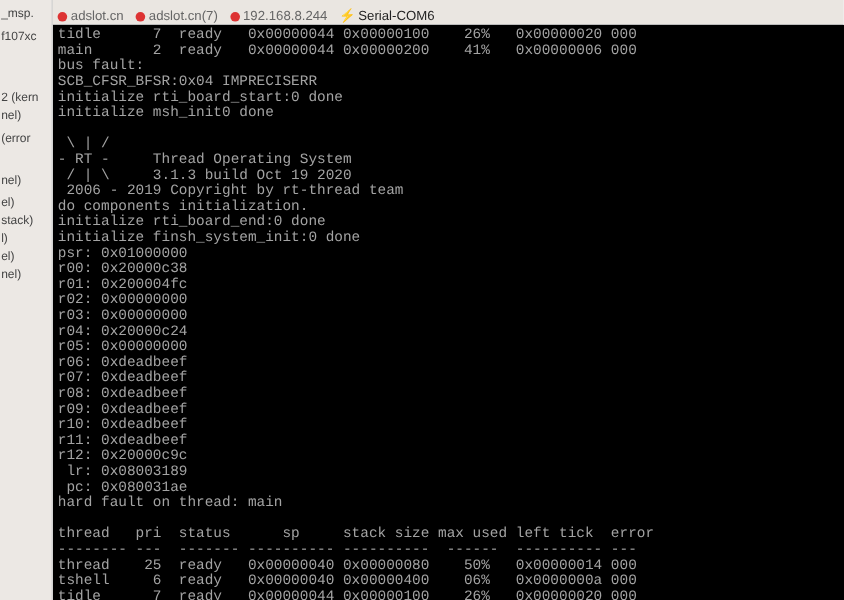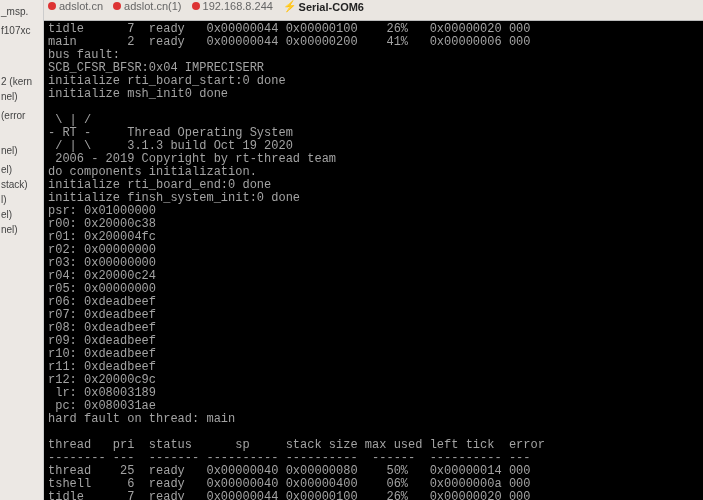--- a/index.html
+++ b/index.html
@@ -1,19 +1,19 @@
 <!DOCTYPE html>
 <html><head>
 <meta charset="utf-8">
 <style>
   html,body{margin:0;padding:0;width:703px;height:500px;overflow:hidden;font-family:sans-serif;font-size:11px;background:#f0f0f0;color:#333}
   .root{display:flex;width:703px;height:500px}
   .sidebar{width:44px;background:#ece8e4;border-right:1px solid #ccc;display:flex;flex-direction:column;padding-top:4px;box-sizing:border-box;overflow:hidden;white-space:nowrap}
   .sidebar .itm{padding:2px 1px;font-size:10px;color:#444}
-  .tabbar{height:20px;background:#eae6e1;border-bottom:1px solid #bbb;display:flex;align-items:flex-start;padding-left:4px;gap:10px;font-size:11px;color:#555}
+  .tabbar{height:20px;background:#eae6e1;border-bottom:1px solid #bbb;display:flex;align-items:flex-end;padding-left:4px;gap:10px;font-size:11px;color:#555}
   .tabbar .dot{width:8px;height:8px;border-radius:50%;background:#d33;margin-right:3px;display:inline-block}
   .tabbar .tab{display:flex;align-items:center}
   .tabbar .tablbl{color:#666}
   .terminal{flex:1;background:#000;color:#a3a3a3;font-family:Consolas,'Courier New',monospace;font-size:12px;line-height:13px;white-space:pre;padding:2px 4px;overflow:auto;box-sizing:border-box}
   .main{flex:1;display:flex;flex-direction:column}
 </style>
 </head>
 <body>
 
 <div class="root">
@@ -51,29 +51,29 @@
 
   <div class="main">
 
     <div class="tabbar">
       <div class="tab">
           <span class="dot"></span>
           <span class="tablbl">adslot.cn</span>
         </div>
       <div class="tab">
           <span class="dot"></span>
-          <span class="tablbl">adslot.cn(1)</span>
+          <span class="tablbl">adslot.cn(7)</span>
         </div>
       <div class="tab">
           <span class="dot"></span>
           <span class="tablbl">192.168.8.244</span>
         </div>
       <div class="tab active">
           <span style="color:#e80;margin-right:2px">⚡</span>
-          <span class="tablbl" style="color:#222;font-weight:bold">Serial-COM6</span>
+          <span class="tablbl" style="color:#222;font-weight:normal">Serial-COM6</span>
         </div>
     </div>
 
     <div class="terminal" id="term">tidle      7  ready   0x00000044 0x00000100    26%   0x00000020 000
 main       2  ready   0x00000044 0x00000200    41%   0x00000006 000
 bus fault:
 SCB_CFSR_BFSR:0x04 IMPRECISERR
 initialize rti_board_start:0 done
 initialize msh_init0 done
 

